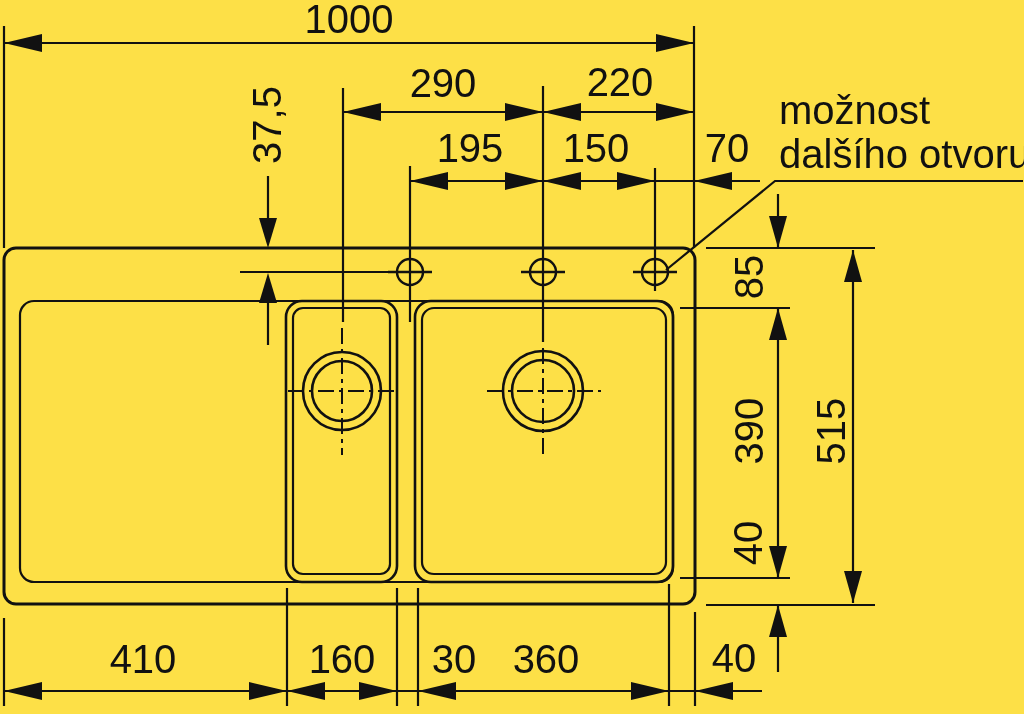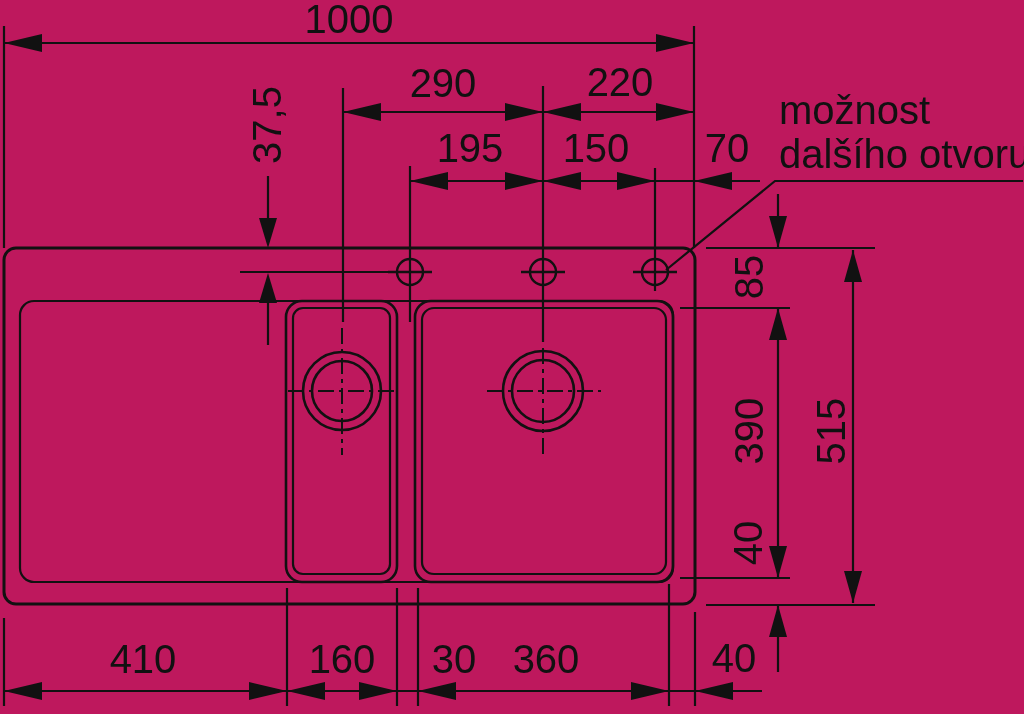--- a/index.html
+++ b/index.html
@@ -1,16 +1,16 @@
 <!DOCTYPE html>
 <html><head>
 <meta charset="utf-8">
 <style>
   html,body{margin:0;padding:0;background:#fff;}
-  .canvas{position:relative;width:1024px;height:714px;background:#be185d;overflow:hidden;
+  .canvas{position:relative;width:1024px;height:714px;background:#fde047;overflow:hidden;
           font-family:"Liberation Sans",sans-serif;}
   svg{display:block;}
   svg text{font-family:"Liberation Sans",sans-serif;font-size:40px;fill:#111;}
 </style>
 </head>
 <body>
 
 <div class="canvas">
 <svg width="1024" height="714" viewBox="0 0 1024 714">
 

